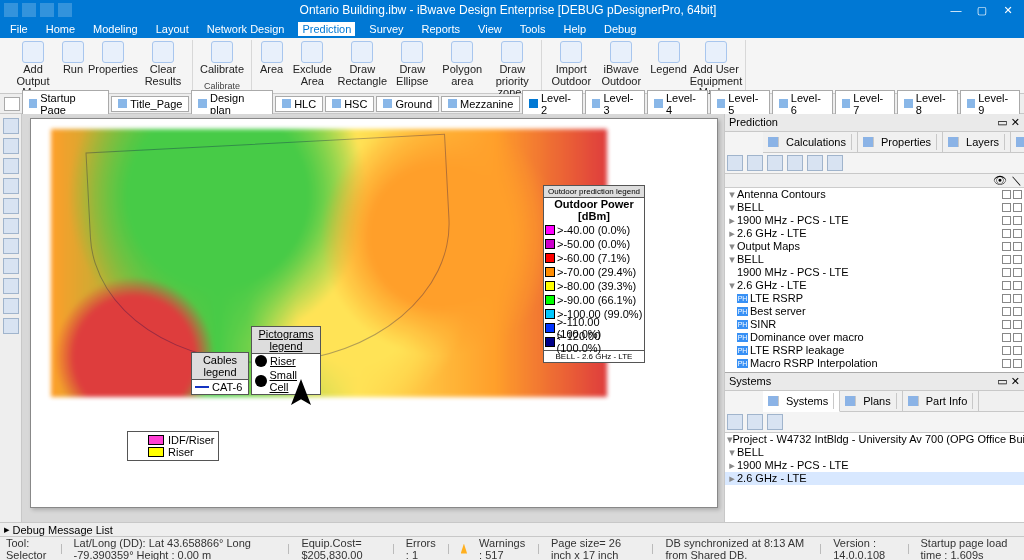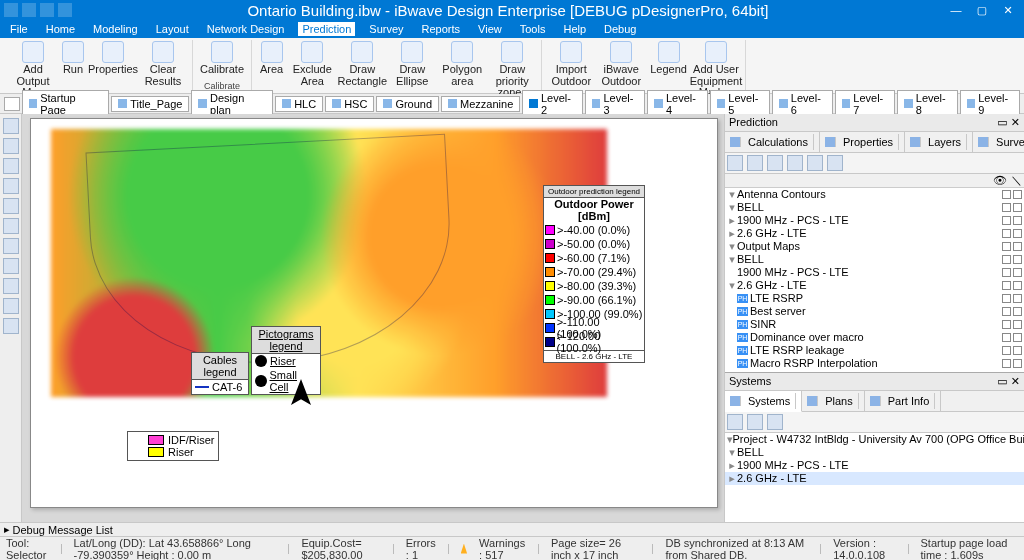--- a/index.html
+++ b/index.html
@@ -1,20 +1,20 @@
 <!DOCTYPE html>
 <html><head>
 <meta charset="utf-8">
 <style>
 * { box-sizing: border-box; margin: 0; padding: 0; font-family: "Segoe UI", Tahoma, sans-serif; font-size: 11px; }
 body { width: 1024px; height: 560px; background: #f0f0f0; overflow: hidden; display: flex; flex-direction: column; }
 .titlebar { background: #0078d4; color: #fff; height: 20px; display: flex; align-items: center; padding: 0 4px; }
 .titlebar .qat { display: flex; gap: 4px; }
 .titlebar .qat span { width: 14px; height: 14px; background: rgba(255,255,255,.2); display:inline-block; }
-.titlebar .title { flex: 1; text-align: center; font-size: 15px; }
+.titlebar .title { flex: 1; text-align: center; font-size: 12px; }
 .titlebar .winbtns { display:flex; gap:2px; }
 .titlebar .winbtns span { width:24px; text-align:center; }
 .menubar { background: #0078d4; color:#fff; height: 18px; display:flex; align-items:center; padding:0 6px; gap:10px; font-size:10px; }
 .menubar span { padding:1px 4px; }
 .menubar span.active { background:#fff; color:#0078d4; }
 .ribbon { background:#f5f5f5; border-bottom:1px solid #c8c8c8; height:56px; display:flex; align-items:stretch; padding:2px 4px; gap:0; }
 .ribgroup { display:flex; flex-direction:column; align-items:center; border-right:1px solid #d8d8d8; padding:0 6px; }
 .ribgroup .row { display:flex; gap:4px; align-items:flex-start; flex:1; }
 .ribgroup .glabel { font-size:9px; color:#444; text-align:center; }
 .rbtn { display:flex; flex-direction:column; align-items:center; gap:1px; padding:1px 2px; font-size:9px; color:#222; text-align:center; line-height:1.05; max-width:46px; }
@@ -52,21 +52,21 @@
 .minileg .r { display:flex; align-items:center; gap:3px; padding:1px 3px; }
 .minileg .r .swl { width:14px; height:2px; background:#1434c1; }
 .minileg .r .swp { width:12px; height:12px; background:#000; border-radius:50%; }
 .riserbox { position:absolute; left:96px; bottom:46px; background:#fff; border:1px solid #555; font-size:10px; padding:2px 4px; }
 .riserbox .r { display:flex; align-items:center; gap:4px;padding-left:16px; }
 .riserbox .sw1 { width:16px; height:10px; background:#ff3fd4; border:1px solid #000; }
 .riserbox .sw2 { width:16px; height:10px; background:#ffff00; border:1px solid #000; }
 .compass { position:absolute; left:260px; bottom:102px; width:20px; height:26px; background:#000; clip-path:polygon(50% 0,100% 100%,50% 78%,0 100%); }
 .rightpanels { width:300px; background:#f4f4f4; border-left:1px solid #c8c8c8; display:flex; flex-direction:column; }
 .panelhdr { background:#eaeaea; border-bottom:1px solid #c8c8c8; font-size:10px; padding:2px 4px; display:flex; justify-content:space-between; }
-.ptabs { display:flex; background:#f0f0f0; border-bottom:1px solid #c8c8c8; font-size:9px; }
+.ptabs { display:flex; background:#f0f0f0; border-bottom:1px solid #c8c8c8; font-size:9px;margin-left:38px; }
 .ptabs span { padding:2px 5px; border-right:1px solid #c8c8c8; display:flex; gap:2px; align-items:center; }
 .ptabs span .pi { width:10px; height:10px; background:#8bb3e6; }
 .ptabs span.active { background:#fff; border-bottom:1px solid #fff; margin-bottom:-1px; }
 .ptoolbar { display:flex; gap:4px; padding:2px; border-bottom:1px solid #c8c8c8; }
 .ptoolbar span { width:16px; height:16px; background:#d8e3f2; border:1px solid #a0b4cc; }
 .tree { flex:1; overflow:auto; font-size:9px; background:#fff; position:relative; }
 .tree .li { white-space:nowrap; padding:0 2px; line-height:13px; height:13px; display:flex; align-items:center; }
 .tree .tw { color:#888; width:10px; display:inline-block; text-align:center; }
 .tree .bic { width:11px; height:9px; background:#3790f5; color:#fff; font-size:7px; text-align:center; line-height:9px; margin-right:2px; }
 .tree .chk { position:absolute; right:2px; display:flex; gap:2px; }

